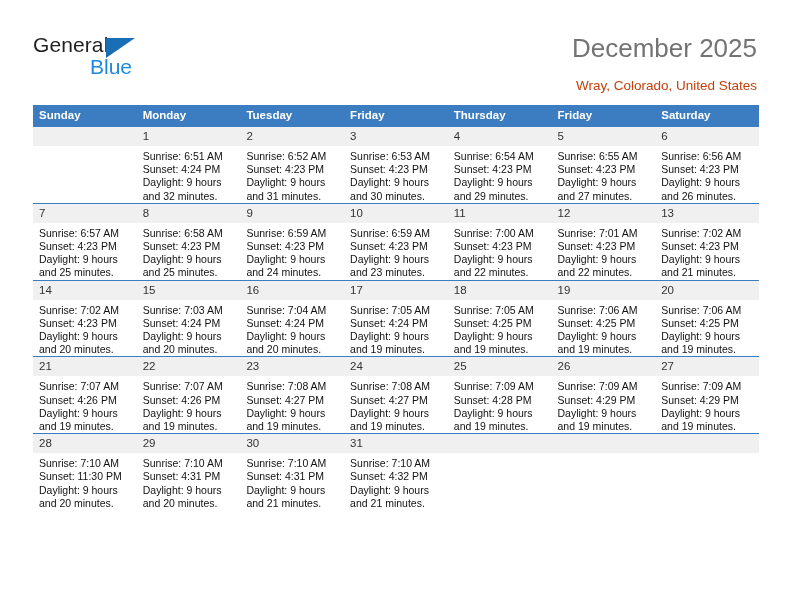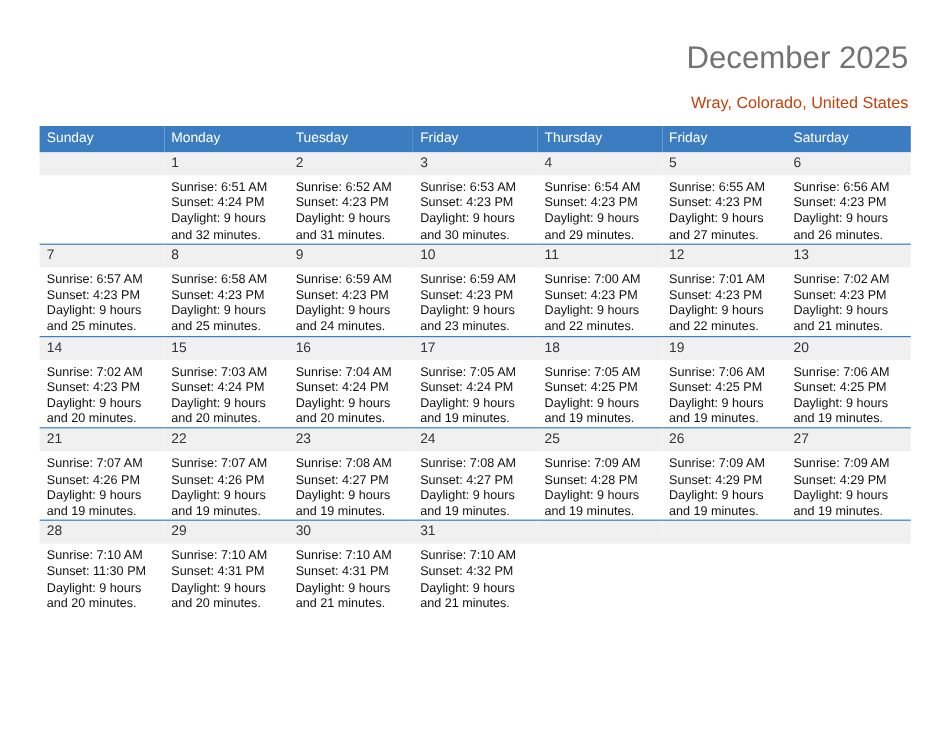--- a/index.html
+++ b/index.html
@@ -92,21 +92,21 @@
   }
   .cal-table {
     width: 726px;
     border-collapse: collapse;
     table-layout: fixed;
   }
   .cal-table th {
     background: #3b7dc0;
     color: #ffffff;
     font-size: 11.5px;
-    font-weight: normal;
+    font-weight: bold;
     text-align: left;
     padding: 4px 0 5px 6px;
     height: 11px;
     line-height: 13px;
   }
   .cal-table td {
     vertical-align: top;
     padding: 0;
     border-top: 1px solid #3b7dc0;
     height: 75px;
@@ -137,20 +137,25 @@
   }
   td.blank .cellbody { visibility: hidden; }
 </style>
 </head>
 <body>
 
 <div class="page">
 
   <div class="header">
 
+    <div class="logo">
+      <span class="logo-general">General</span>
+      <span class="logo-tri"></span>
+      <span class="logo-blue">Blue</span>
+    </div>
 
     <div class="title">December 2025</div>
     <div class="subtitle">Wray, Colorado, United States</div>
 
   </div>
 
   <div class="calendar">
     <table class="cal-table">
       <thead>
         <tr>

